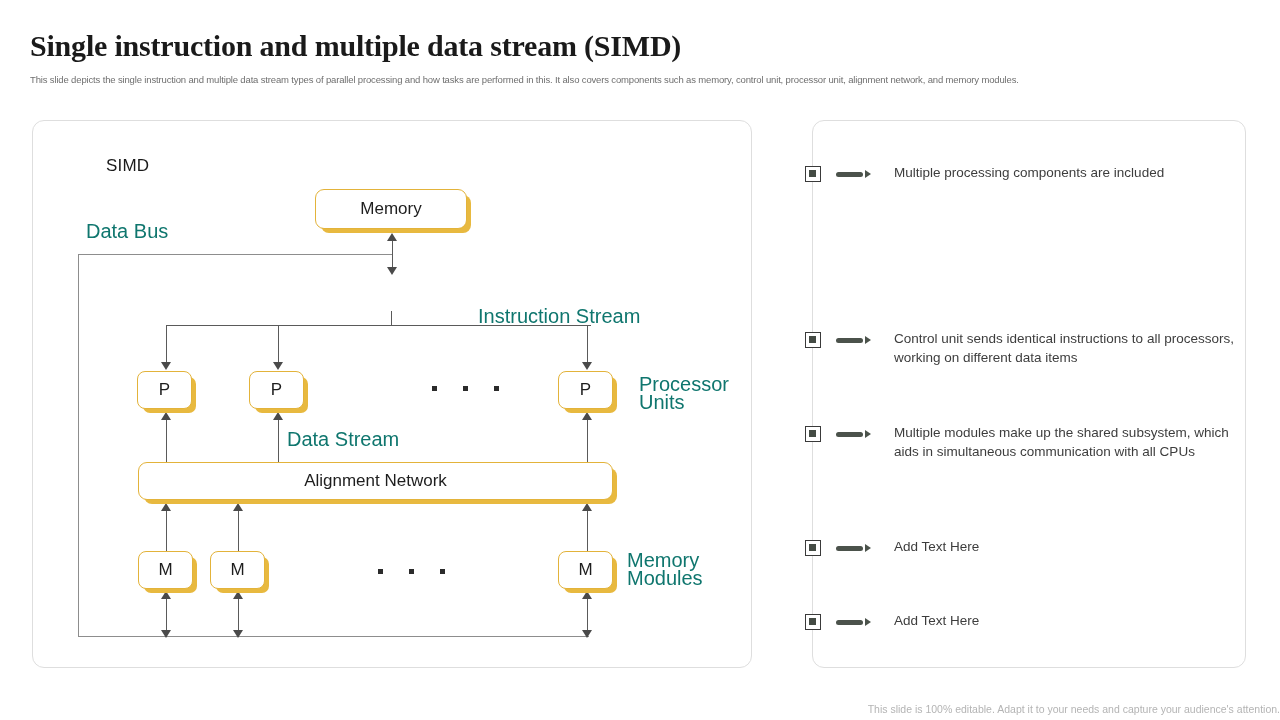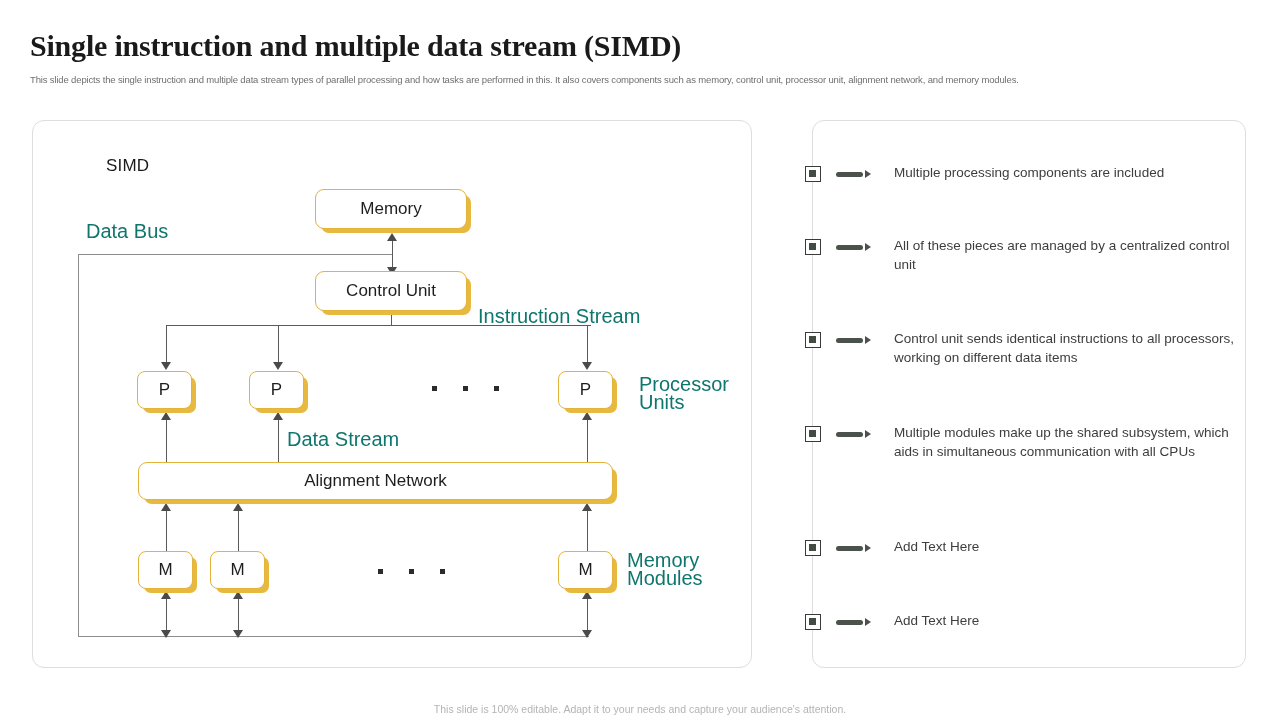--- a/index.html
+++ b/index.html
@@ -195,21 +195,21 @@
     max-width: 360px;
     padding-left: 7px;
   }
 
   
   .footer {
     position: absolute;
     left: 0;
     top: 703px;
     width: 1280px;
-    text-align: center;
+    text-align: right;
     font-size: 10.5px;
     color: #b4b4b4;
   }
 </style>
 </head>
 <body>
 
 <div class="page-title">Single instruction and multiple data stream (SIMD)</div>
 <div class="page-subtitle">This slide depicts the single instruction and multiple data stream types of parallel processing and how tasks are performed in this. It also covers components such as memory, control unit, processor unit, alignment network, and memory modules.</div>
 
@@ -224,21 +224,20 @@
     <div class="ln h light" style="left:45px; top:133px; width:315px;"></div>
     <div class="ln v light" style="left:45px; top:133px; height:383px;"></div>
     <div class="ln h light" style="left:45px; top:515px; width:511px;"></div>
 
     <div class="gbox" style="left:282px; top:68px; width:152px; height:40px;">Memory</div>
 
     <div class="ln v" style="left:359px; top:114px; height:38px;"></div>
     <div class="ah up" style="left:354px; top:112px;"></div>
     <div class="ah down" style="left:354px; top:146px;"></div>
 
-    <div class="gbox" style="left:282px; top:150px; width:152px; height:40px;">Control Unit</div>
 
     <div class="dlabel" style="left:445px; top:186px;">Instruction  Stream</div>
 
     <div class="ln v" style="left:358px; top:190px; height:14px;"></div>
     <div class="ln h" style="left:133px; top:204px; width:425px;"></div>
 
     <div class="ln v" style="left:133px; top:204px; height:42px;"></div>
     <div class="ah down" style="left:128px; top:241px;"></div>
 
     <div class="ln v" style="left:245px; top:204px; height:42px;"></div>
@@ -317,25 +316,20 @@
 </div>
 
 <div class="card" id="bullets-card">
 
   <div class="bullet-row" style="top:42px;">
     <span class="bullet-marker"></span>
     <span class="bullet-dash"></span>
     <span class="bullet-text">Multiple processing components are included</span>
   </div>
 
-  <div class="bullet-row" style="top:115px;">
-    <span class="bullet-marker"></span>
-    <span class="bullet-dash"></span>
-    <span class="bullet-text">All of these pieces are managed by a centralized control unit</span>
-  </div>
 
   <div class="bullet-row" style="top:208px;">
     <span class="bullet-marker"></span>
     <span class="bullet-dash"></span>
     <span class="bullet-text">Control unit sends identical instructions to all processors, working on different data items</span>
   </div>
 
   <div class="bullet-row" style="top:302px;">
     <span class="bullet-marker"></span>
     <span class="bullet-dash"></span>

